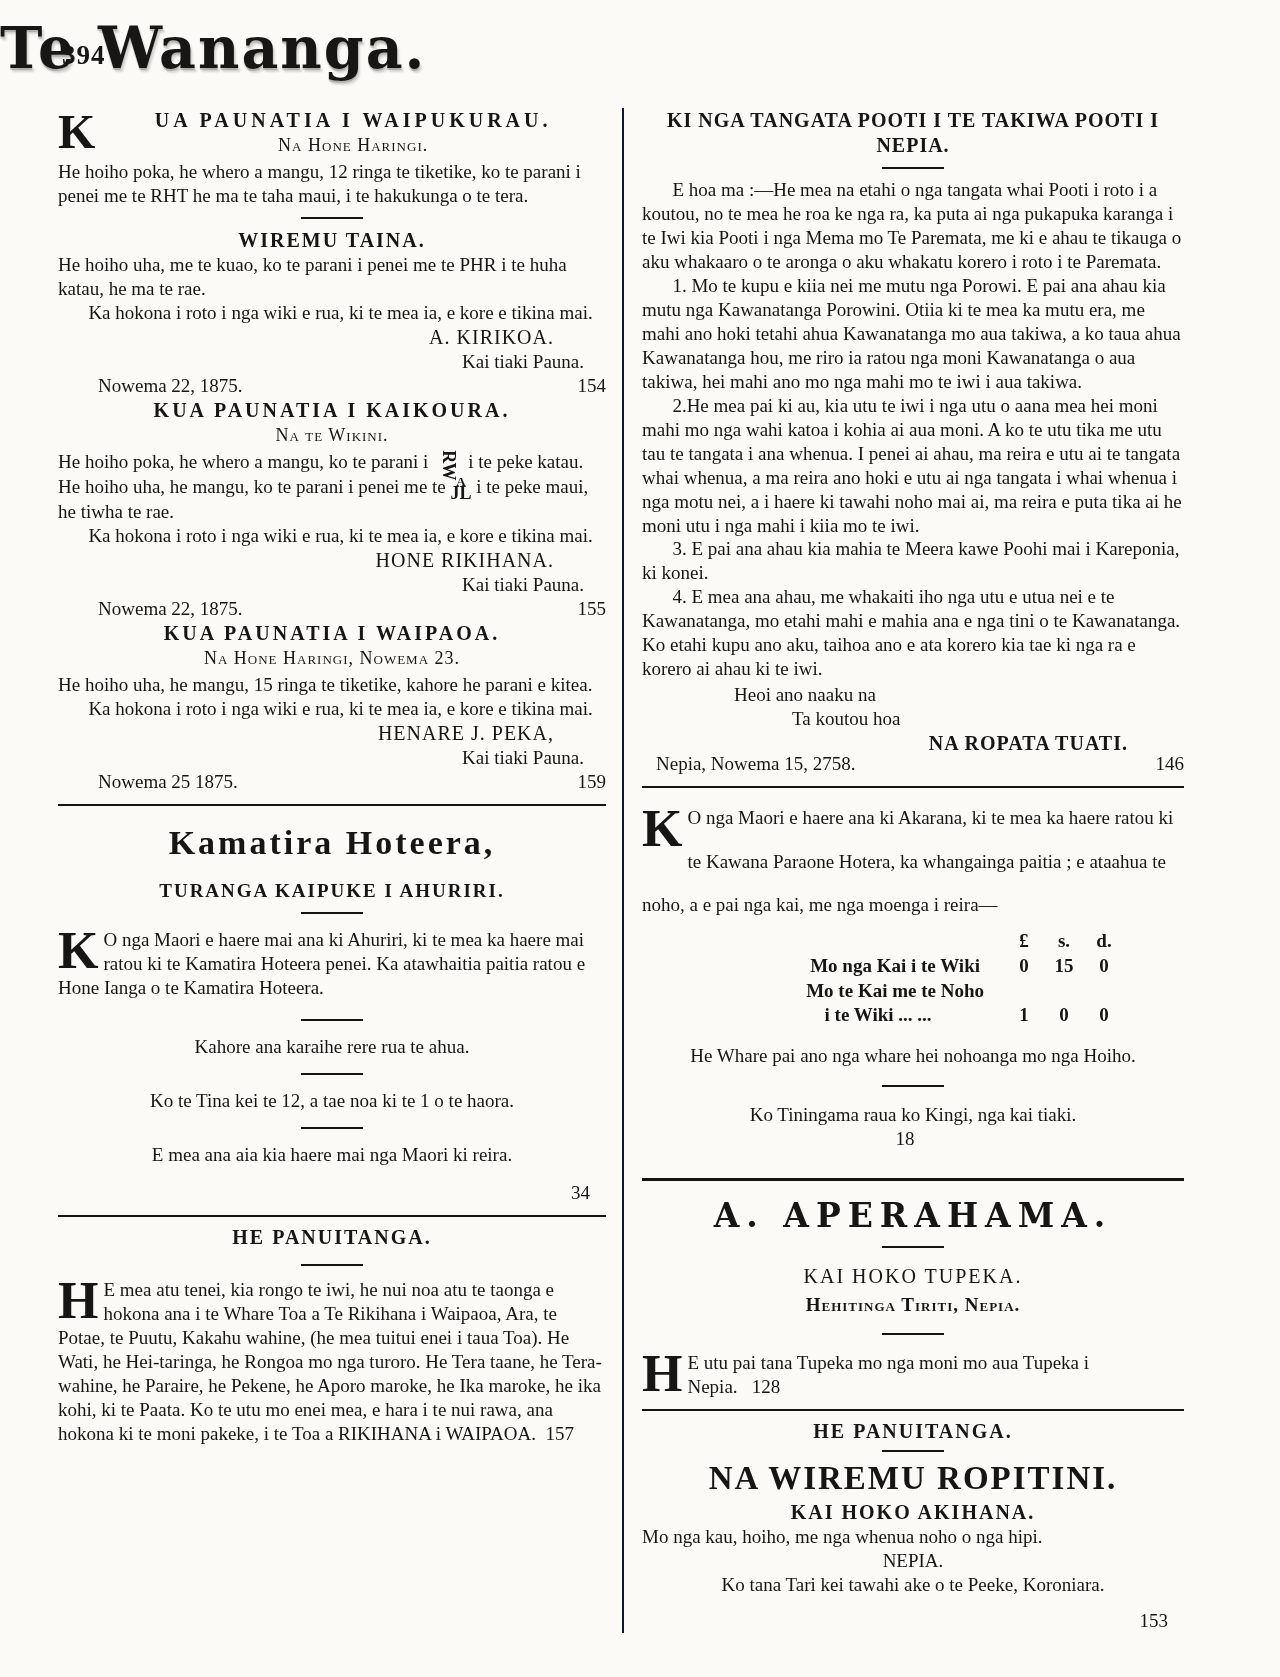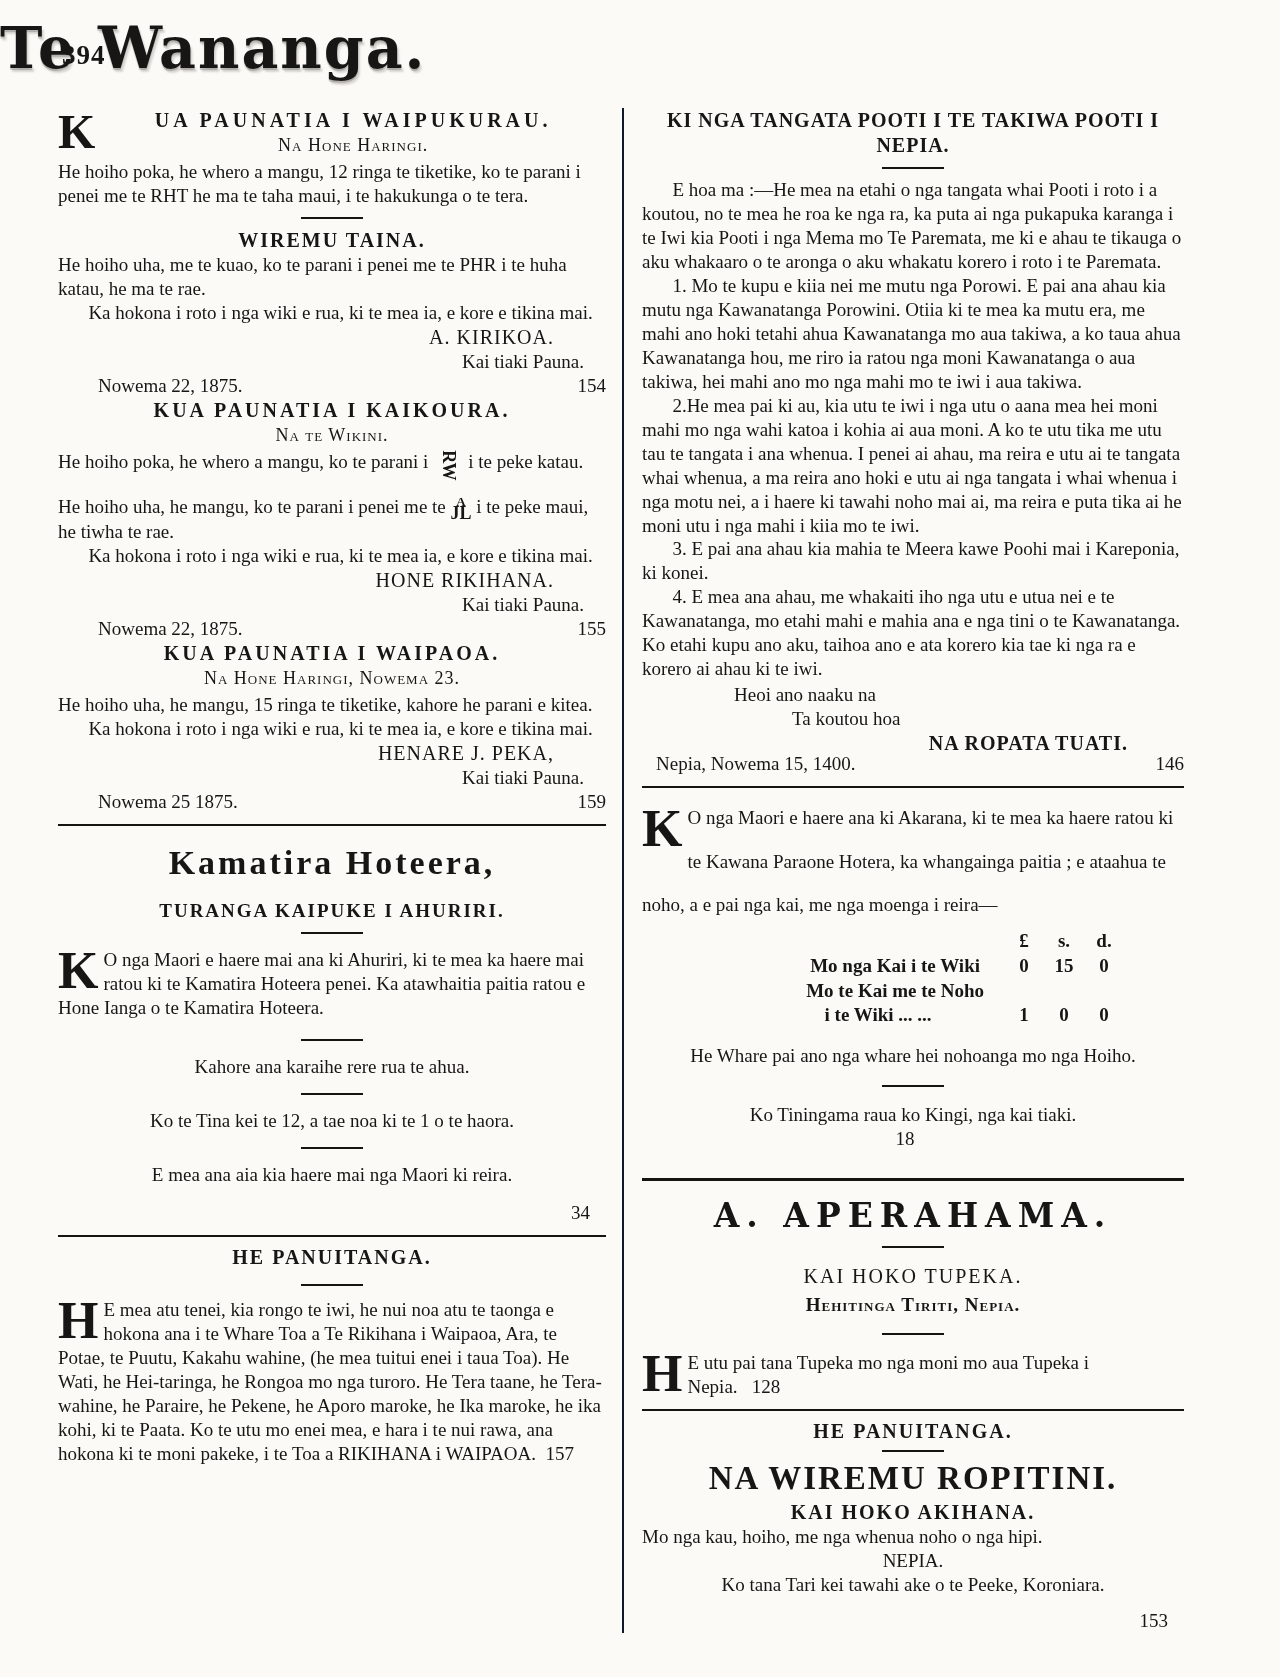--- a/index.html
+++ b/index.html
@@ -134,21 +134,21 @@
         <div class="date-row">
           <span>Nowema 22, 1875.</span>
           <span class="refno">154</span>
         </div>
       </div>
 
       <div>
         <div class="sub-heading" style="letter-spacing:3px;">KUA PAUNATIA I KAIKOURA.</div>
         <div class="byline">Na te Wikini.</div>
         <p><span>He hoiho poka, he whero a mangu, ko te parani i </span><span class="brand-vert">RW</span><span> i te peke katau.</span></p>
-        <p style="margin-top:20px;"><span>He hoiho uha, he mangu, ko te parani i penei me te </span><span class="brand-stack"><span class="top">A</span><span class="bottom">JL</span></span><span> i te peke maui, he tiwha te rae.</span></p>
+        <p style="margin-top:0;"><span>He hoiho uha, he mangu, ko te parani i penei me te </span><span class="brand-stack"><span class="top">A</span><span class="bottom">JL</span></span><span> i te peke maui, he tiwha te rae.</span></p>
         <p class="body2">Ka hokona i roto i nga wiki e rua, ki te mea ia, e kore e tikina mai.</p>
         <p class="sig-name">HONE RIKIHANA.</p>
         <p class="sig-role">Kai tiaki Pauna.</p>
         <div class="date-row">
           <span>Nowema 22, 1875.</span>
           <span class="refno">155</span>
         </div>
       </div>
 
       <div>
@@ -200,21 +200,21 @@
         <div class="mini-rule"></div>
         <p class="body2">E hoa ma :—He mea na etahi o nga tangata whai Pooti i roto i a koutou, no te mea he roa ke nga ra, ka puta ai nga pukapuka karanga i te Iwi kia Pooti i nga Mema mo Te Paremata, me ki e ahau te tikauga o aku whakaaro o te aronga o aku whakatu korero i roto i te Paremata.</p>
         <p class="body2">1. Mo te kupu e kiia nei me mutu nga Porowi. E pai ana ahau kia mutu nga Kawanatanga Porowini. Otiia ki te mea ka mutu era, me mahi ano hoki tetahi ahua Kawanatanga mo aua takiwa, a ko taua ahua Kawanatanga hou, me riro ia ratou nga moni Kawanatanga o aua takiwa, hei mahi ano mo nga mahi mo te iwi i aua takiwa.</p>
         <p class="body2">2.He mea pai ki au, kia utu te iwi i nga utu o aana mea hei moni mahi mo nga wahi katoa i kohia ai aua moni. A ko te utu tika me utu tau te tangata i ana whenua. I penei ai ahau, ma reira e utu ai te tangata whai whenua, a ma reira ano hoki e utu ai nga tangata i whai whenua i nga motu nei, a i haere ki tawahi noho mai ai, ma reira e puta tika ai he moni utu i nga mahi i kiia mo te iwi.</p>
         <p class="body2">3. E pai ana ahau kia mahia te Meera kawe Poohi mai i Kareponia, ki konei.</p>
         <p class="body2">4. E mea ana ahau, me whakaiti iho nga utu e utua nei e te Kawanatanga, mo etahi mahi e mahia ana e nga tini o te Kawanatanga. Ko etahi kupu ano aku, taihoa ano e ata korero kia tae ki nga ra e korero ai ahau ki te iwi.</p>
         <p class="closing1">Heoi ano naaku na</p>
         <p class="closing2">Ta koutou hoa</p>
         <p class="sig-right">NA ROPATA TUATI.</p>
         <div class="date-row" style="padding-left:14px; margin-top:-4px;">
-          <span>Nepia, Nowema 15, 1400.</span>
+          <span>Nepia, Nowema 15, 2758.</span>
           <span class="refno">146</span>
         </div>
       </div>
 
       <div class="full-rule"></div>
 
       <div class="loose">
         <p><span class="dropcap" style="padding-top:12px;">K</span><span>O nga Maori e haere ana ki Akarana, ki te mea ka haere ratou ki te Kawana Paraone Hotera, ka whangainga paitia ; e ataahua te noho, a e pai nga kai, me nga moenga i reira—</span></p>
         <div class="clear"></div>
         <table class="price-table" style="line-height:1.3;">

